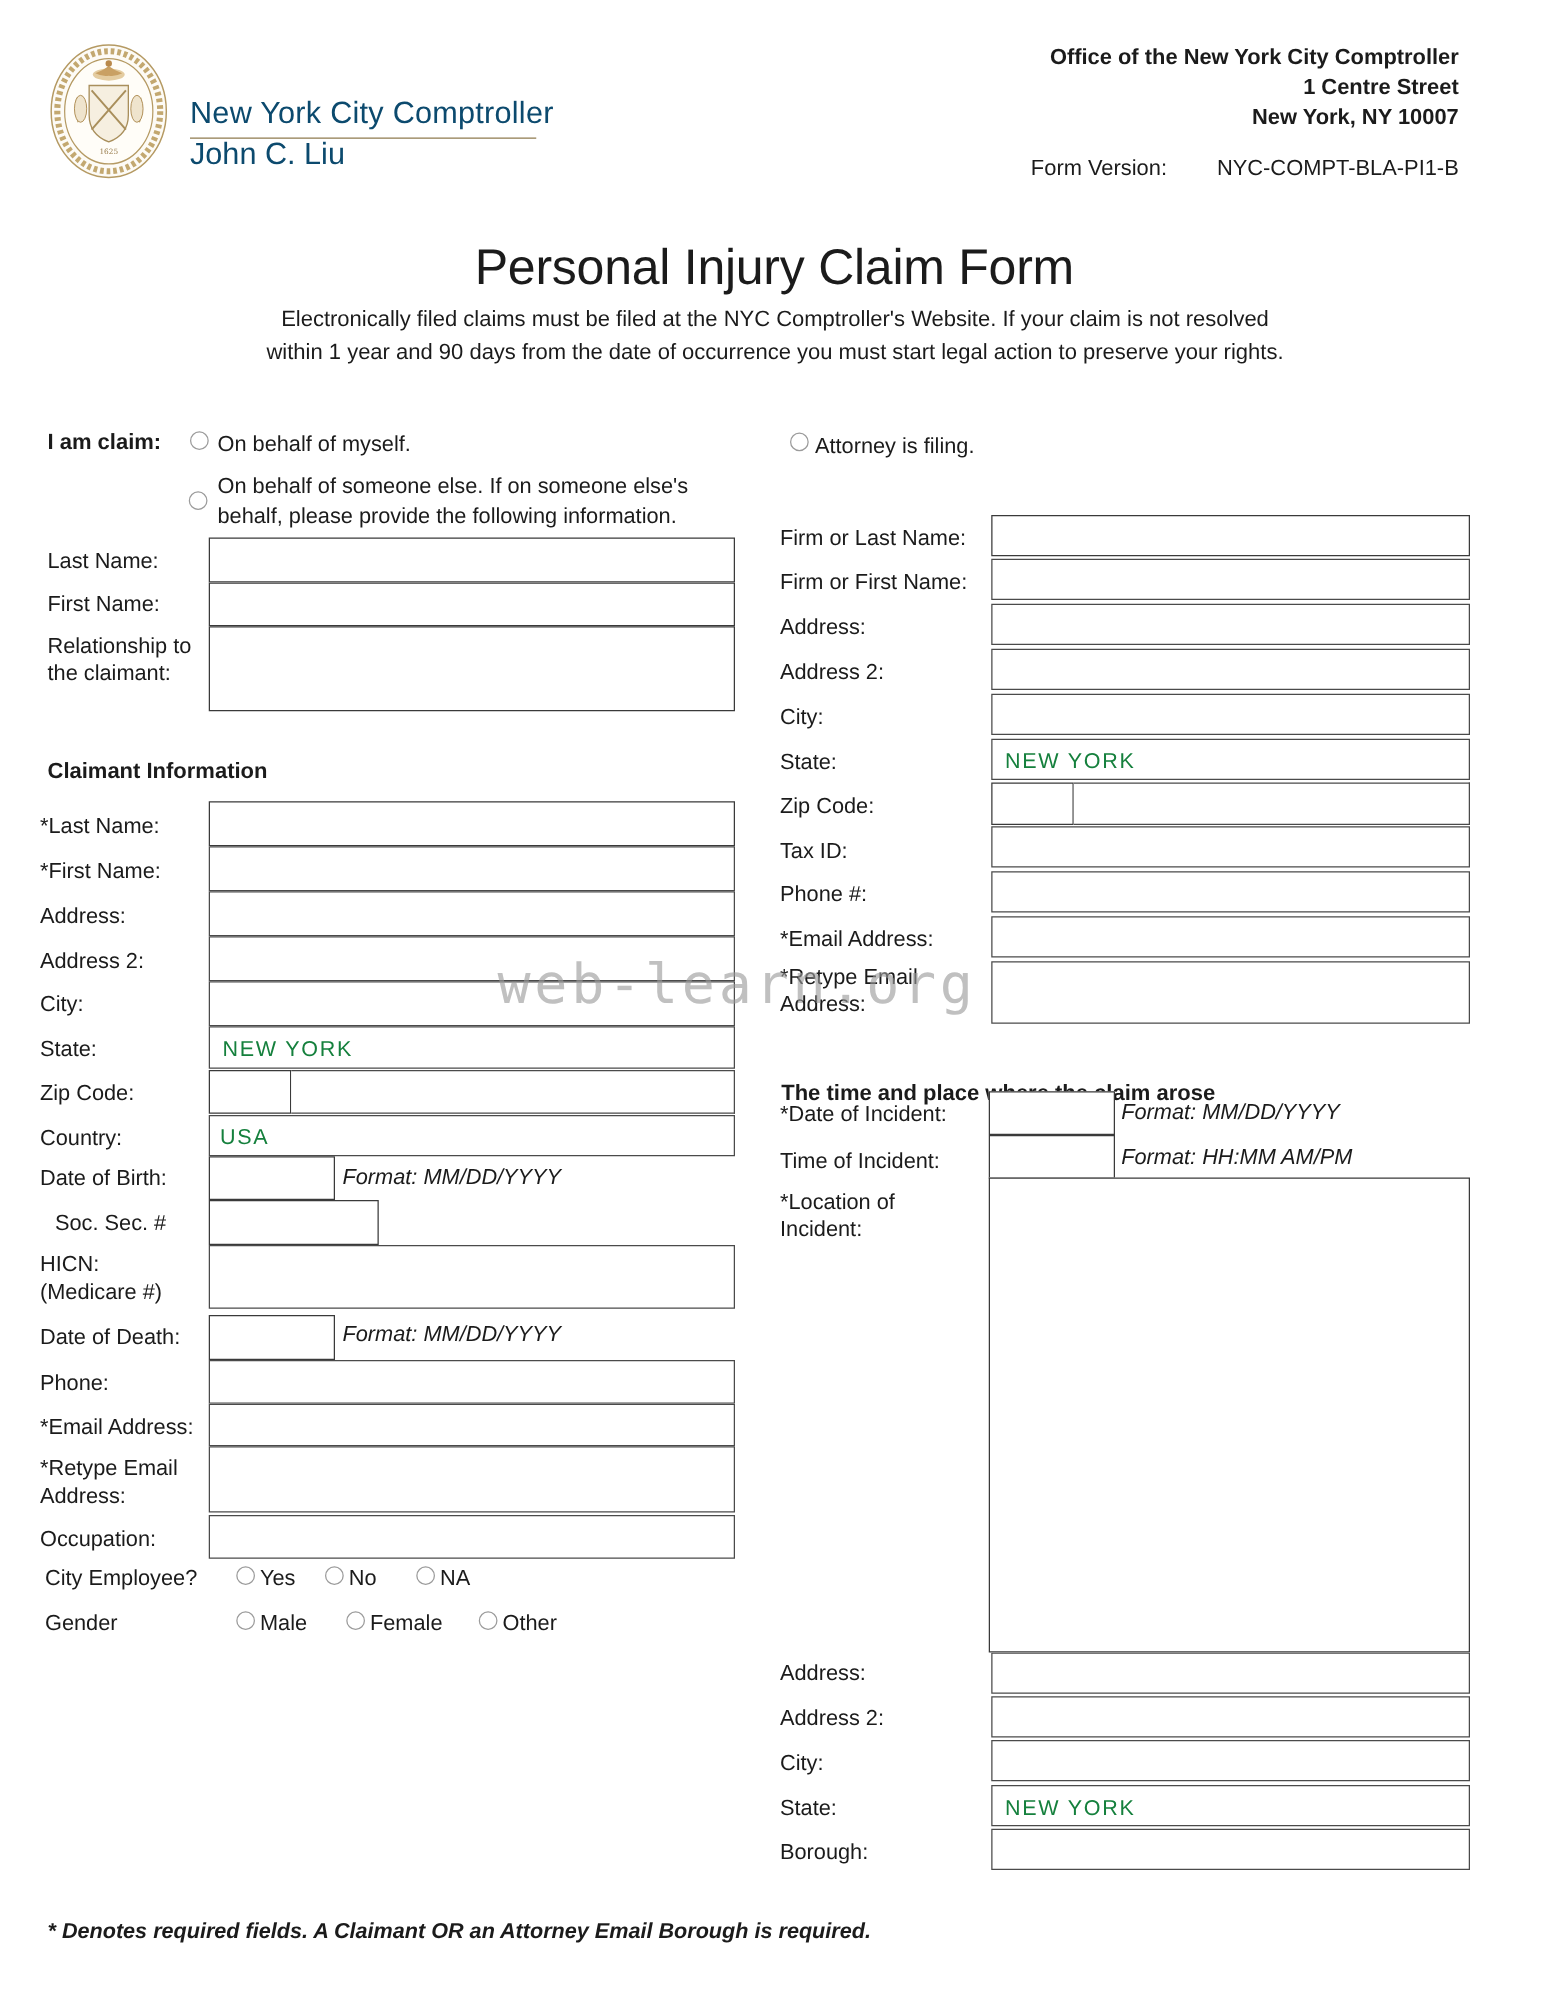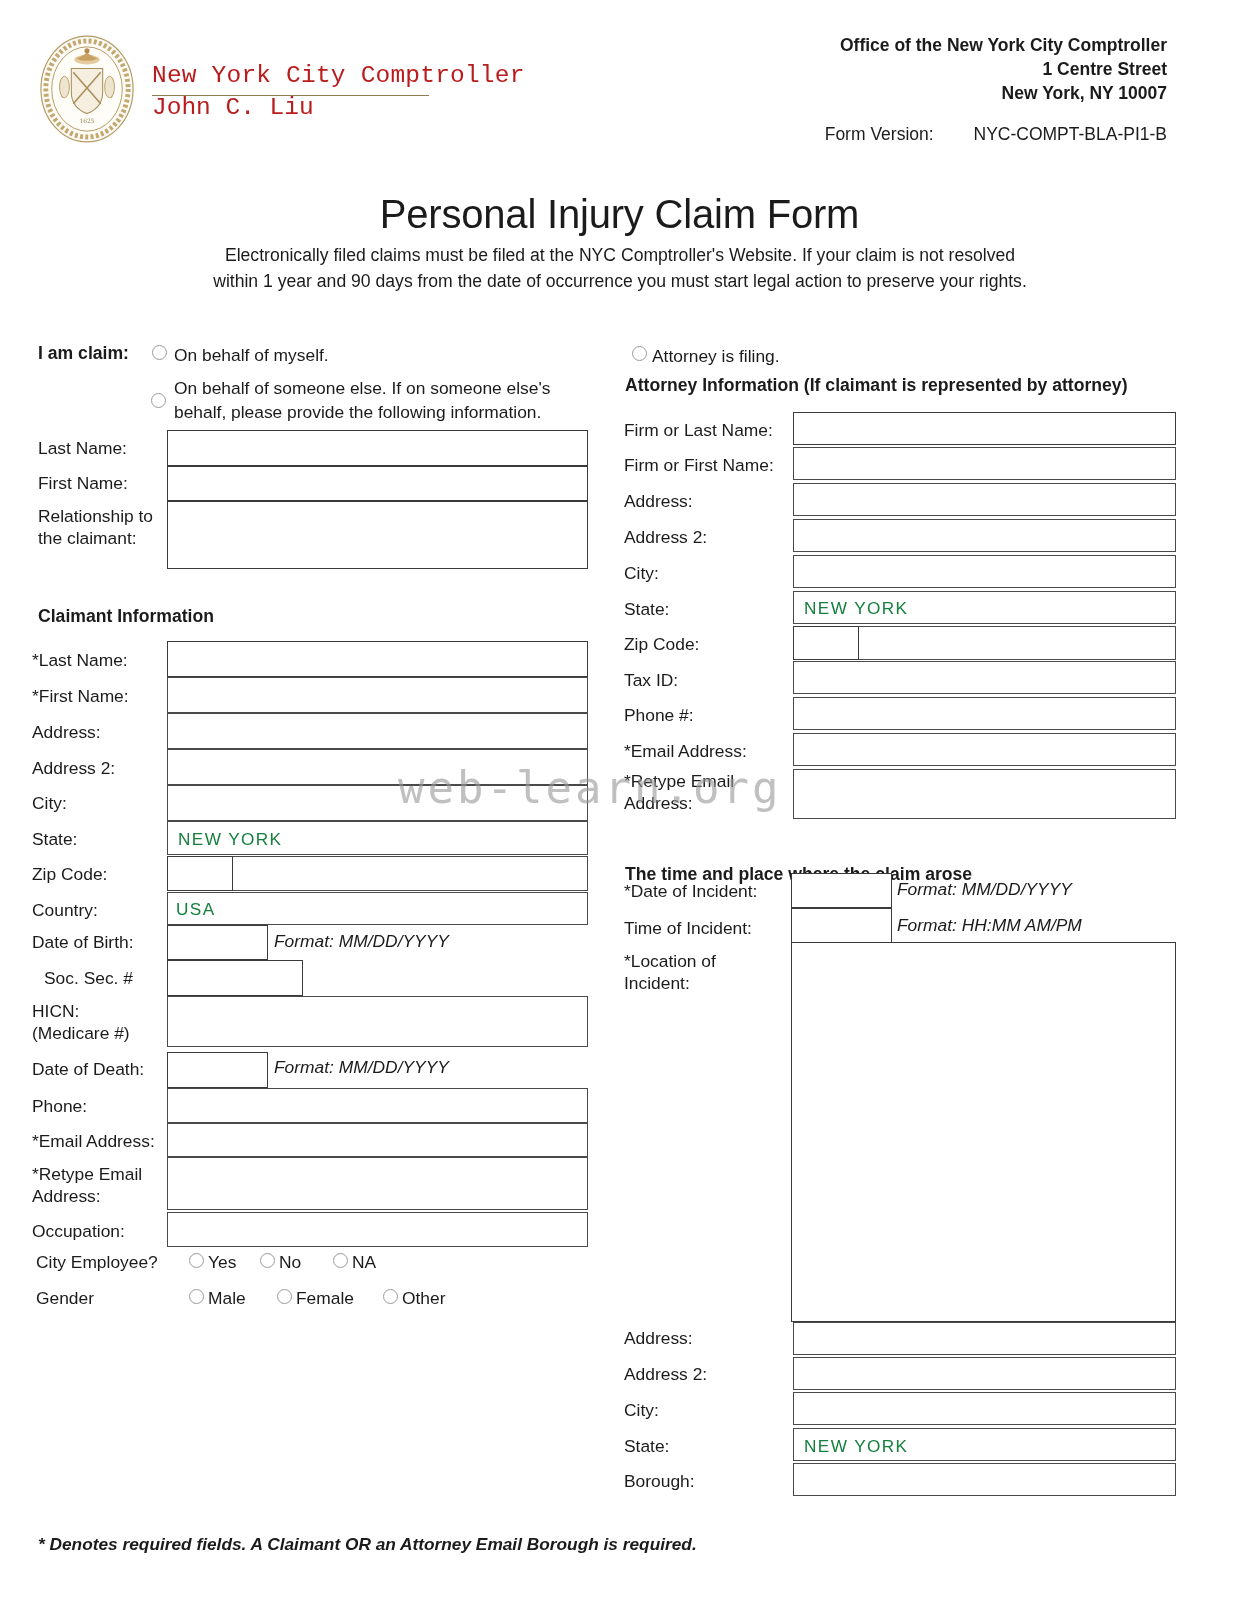--- a/index.html
+++ b/index.html
@@ -31,23 +31,23 @@
     z-index: 50;
   }
 
   
   .header { position: relative; height: 160px; }
   .seal {
     position: absolute; left: 38px; top: 33px;
     width: 98px; height: 112px;
   }
   .brand {
-    position: absolute; left: 152px; top: 62px;
-    font-family: Liberation Mono, monospace;
-    color: #b91c1c;
+    position: absolute; left: 152px; top: 77px;
+    font-family: Liberation Sans, sans-serif;
+    color: #0c4a6e;
   }
   .brand .line1 { font-size: 24.5px; letter-spacing: .2px; }
   .brand .line2 { font-size: 24.5px; margin-top: 5px; }
   .brand .underline {
     position: absolute; left: 0; top: 33px; width: 277px; height: 1px;
     background: #8f7b4f;
   }
 
   .office {
     position: absolute; right: 72px; top: 33px;
@@ -271,21 +271,20 @@
   <div class="radio" style="left:189px; top:1289px;"></div>
   <div class="rlabel" style="left:208px; top:1286px;">Male</div>
   <div class="radio" style="left:277px; top:1289px;"></div>
   <div class="rlabel" style="left:296px; top:1286px;">Female</div>
   <div class="radio" style="left:383px; top:1289px;"></div>
   <div class="rlabel" style="left:402px; top:1286px;">Other</div>
 
   <div class="radio" style="left:632px; top:346px;"></div>
   <div class="rlabel" style="left:652px; top:344px;">Attorney is filing.</div>
 
-  <div class="sec" style="left:625px; top:375px;">Attorney Information (If claimant is represented by attorney)</div>
 
   <div class="lbl" style="left:624px; top:419px;">Firm or Last Name:</div>
   <div class="box" style="left:793px; top:412px; width:383px; height:33px;"></div>
 
   <div class="lbl" style="left:624px; top:454px;">Firm or First Name:</div>
   <div class="box thin" style="left:793px; top:447px; width:383px; height:33px;"></div>
 
   <div class="lbl" style="left:624px; top:490px;">Address:</div>
   <div class="box thin" style="left:793px; top:483px; width:383px; height:33px;"></div>
 

